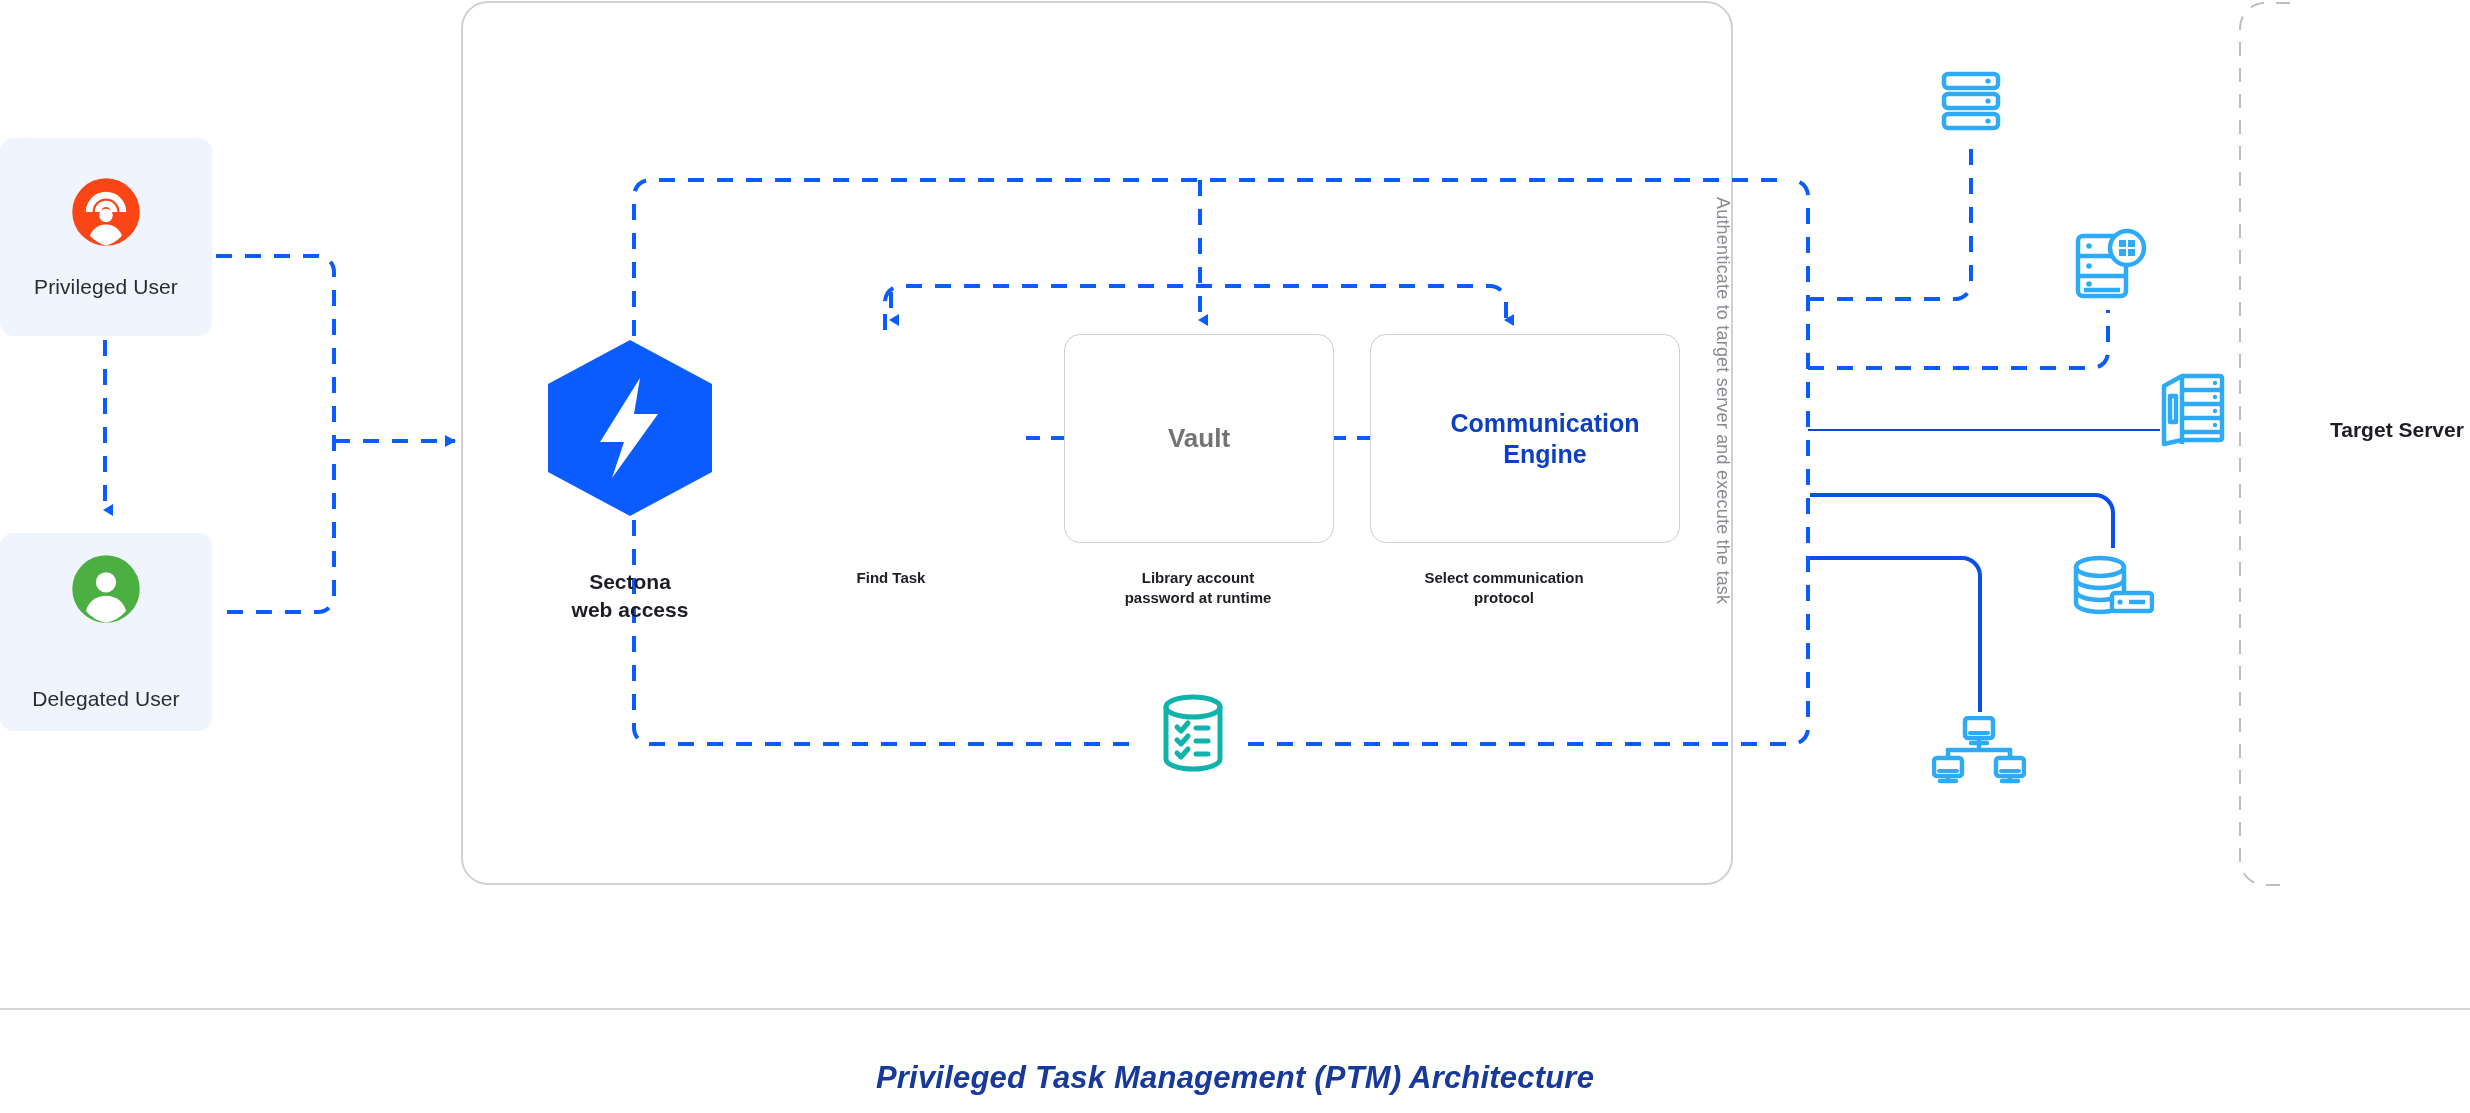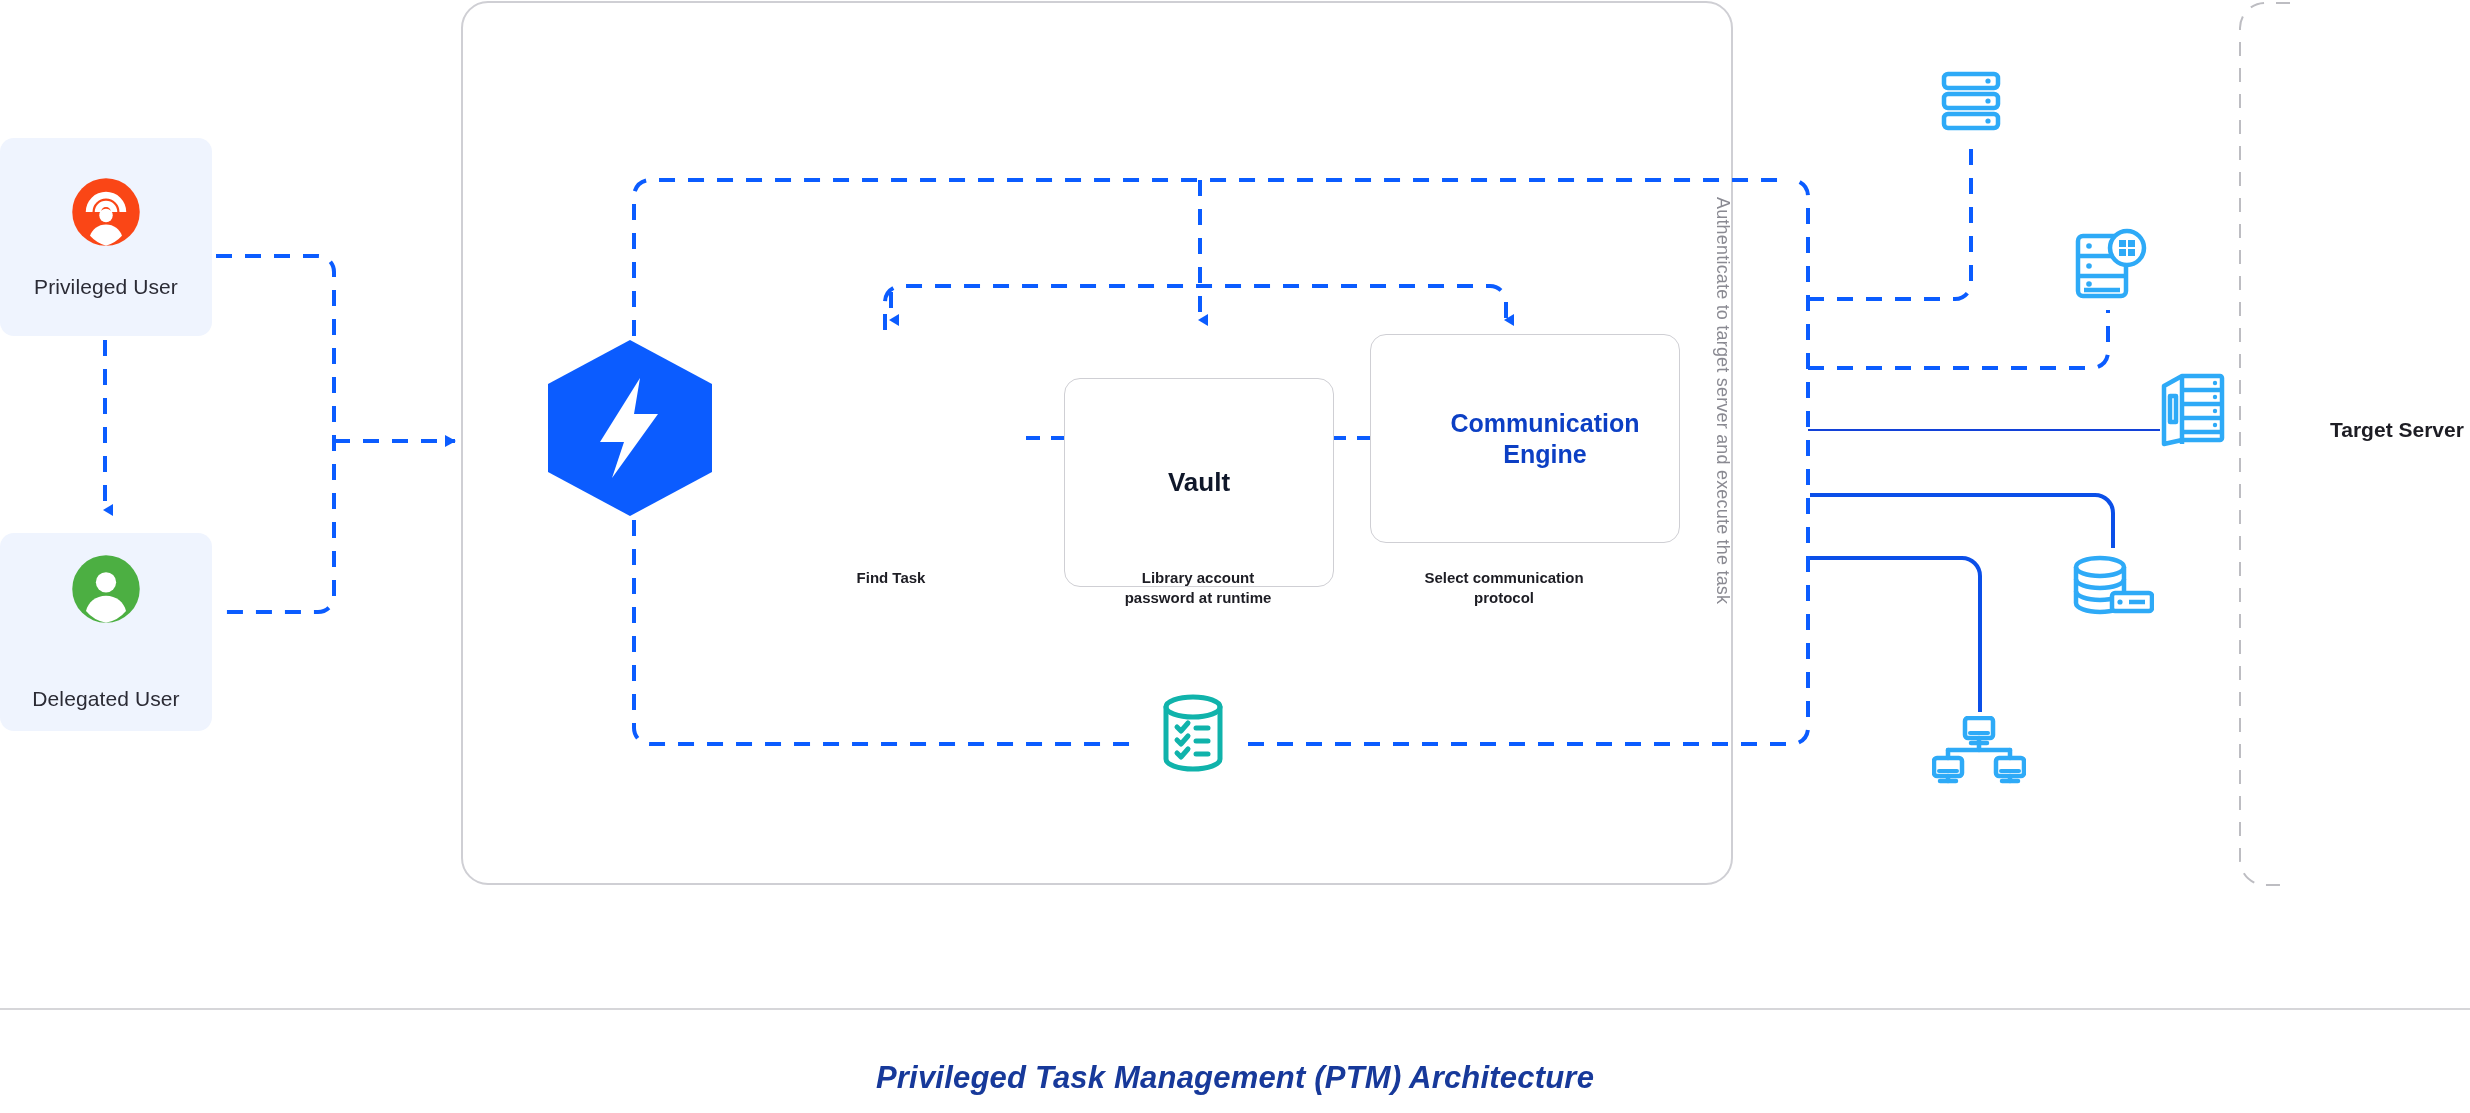--- a/index.html
+++ b/index.html
@@ -35,21 +35,21 @@
   }
 
   
   .stagebox{
     position:absolute;width:268px;height:207px;background:#ffffff;
     border:1px solid #cfcfd4;border-radius:16px;
     display:flex;align-items:center;justify-content:center;
     text-align:center;line-height:1.22;font-weight:bold;font-size:26px;
   }
   .stagebox#box-task-library{left:757px;top:334px;color:#f8511c;}
-  .stagebox#box-vault{left:1064px;top:334px;color:#0f172a;margin-top:44px;}
+  .stagebox#box-vault{left:1064px;top:334px;color:#737373;}
   .stagebox#box-comm-engine{left:1370px;top:334px;color:#0c3fc4;font-size:25px;padding-left:40px;}
 
   .stagecap{
     position:absolute;width:340px;text-align:center;
     font-size:15px;font-weight:bold;color:#1d1d24;line-height:1.32;
   }
   #cap-task-library{left:721px;top:568px;}
   #cap-vault{left:1028px;top:568px;}
   #cap-comm-engine{left:1334px;top:568px;}
 
@@ -158,20 +158,24 @@
       </svg>
     </span>
     <span class="ulabel">Delegated User</span>
   </div>
 
   <div class="hexwrap">
     <svg viewBox="0 0 180 180" width="180" height="180" aria-hidden="true">
       <polygon points="90,2 172,46 172,134 90,178 8,134 8,46" fill="#0b5cff"></polygon>
       <path d="M100 40 L60 104 H84 L72 140 L118 76 H94 Z" fill="#ffffff"></path>
     </svg>
+  </div>
+  <div class="hex-caption">
+    <div>Sectona</div>
+    <div>web access</div>
   </div>
 
   <div class="stagecap" id="cap-task-library">
     <div>Find Task</div>
   </div>
 
   <div class="stagebox" id="box-vault">
     <div>
       <div>Vault</div>
     </div>

